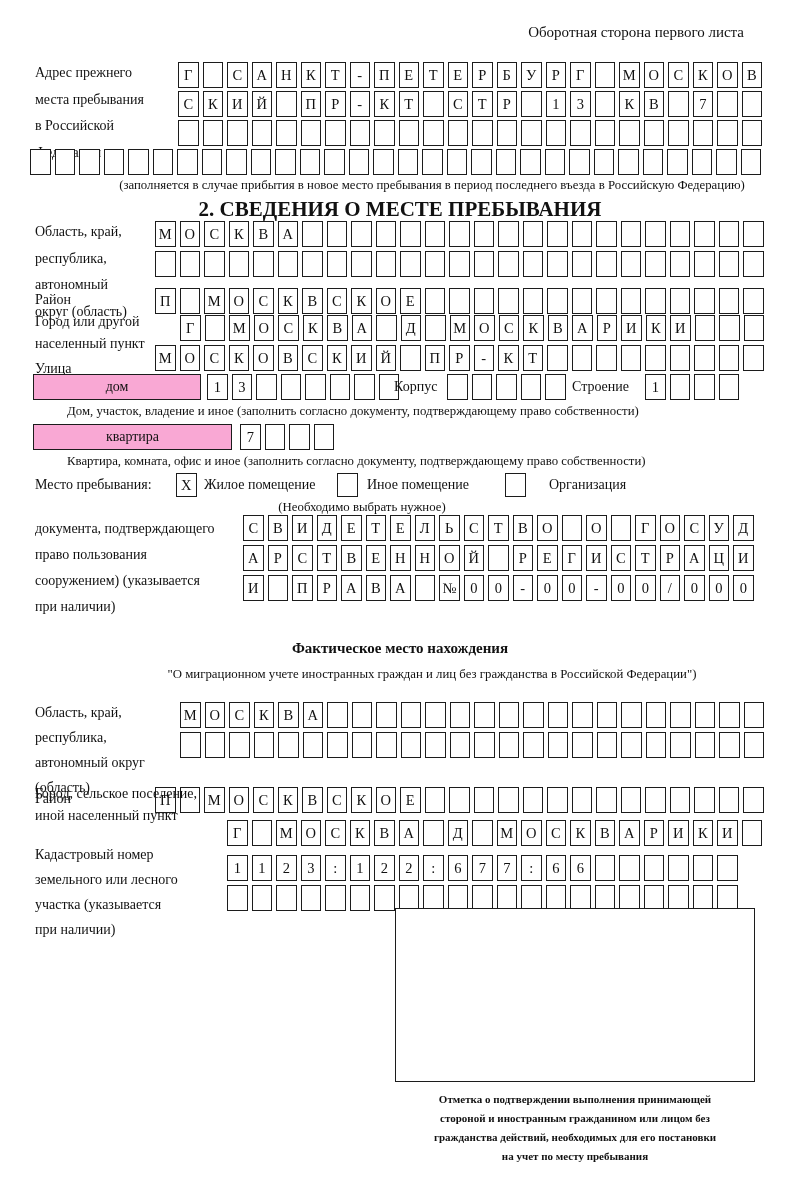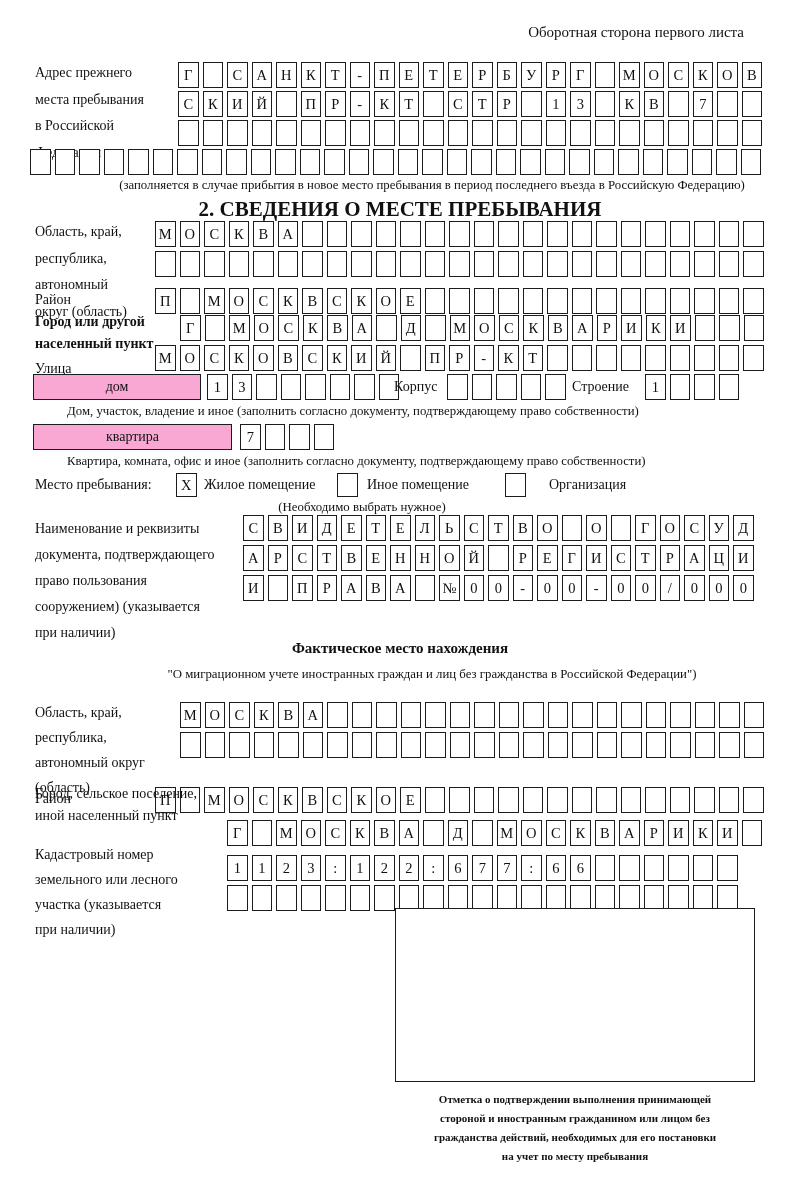--- a/index.html
+++ b/index.html
@@ -240,21 +240,21 @@
     <span class="cell"></span>
     <span class="cell"></span>
     <span class="cell"></span>
     <span class="cell"></span>
     <span class="cell"></span>
     <span class="cell"></span>
     <span class="cell"></span>
     <span class="cell"></span>
   </div>
 
-<div class="abs labelblock tight" style="left:35px;top:311px;width:140px;font-weight:bold;">
+<div class="abs labelblock tight" style="left:35px;top:311px;width:140px;">
     <div>Город или другой</div>
     <div>населенный пункт</div>
   </div>
 <div class="abs cellrow" style="left:180px;top:315px;">
     <span class="cell">Г</span>
     <span class="cell"></span>
     <span class="cell">М</span>
     <span class="cell">О</span>
     <span class="cell">С</span>
     <span class="cell">К</span>
@@ -353,21 +353,20 @@
     <span class="cell cell-sm"></span>
   </div>
 <div class="abs inline-label" style="left:367px;top:477px;">Иное помещение</div>
 <div class="abs cellrow" style="left:505px;top:473px;">
     <span class="cell cell-sm"></span>
   </div>
 <div class="abs inline-label" style="left:549px;top:477px;">Организация</div>
 <div class="abs note center" style="left:130px;top:500px;width:400px;">(Необходимо выбрать нужное)</div>
 
 <div class="abs labelblock" style="left:35px;top:516px;width:205px;line-height:26px;">
-    <div>Наименование и реквизиты</div>
     <div>документа, подтверждающего</div>
     <div>право пользования</div>
     <div>сооружением) (указывается</div>
     <div>при наличии)</div>
   </div>
 <div class="abs cellrow" style="left:243px;top:515px;">
     <span class="cell">С</span>
     <span class="cell">В</span>
     <span class="cell">И</span>
     <span class="cell">Д</span>

